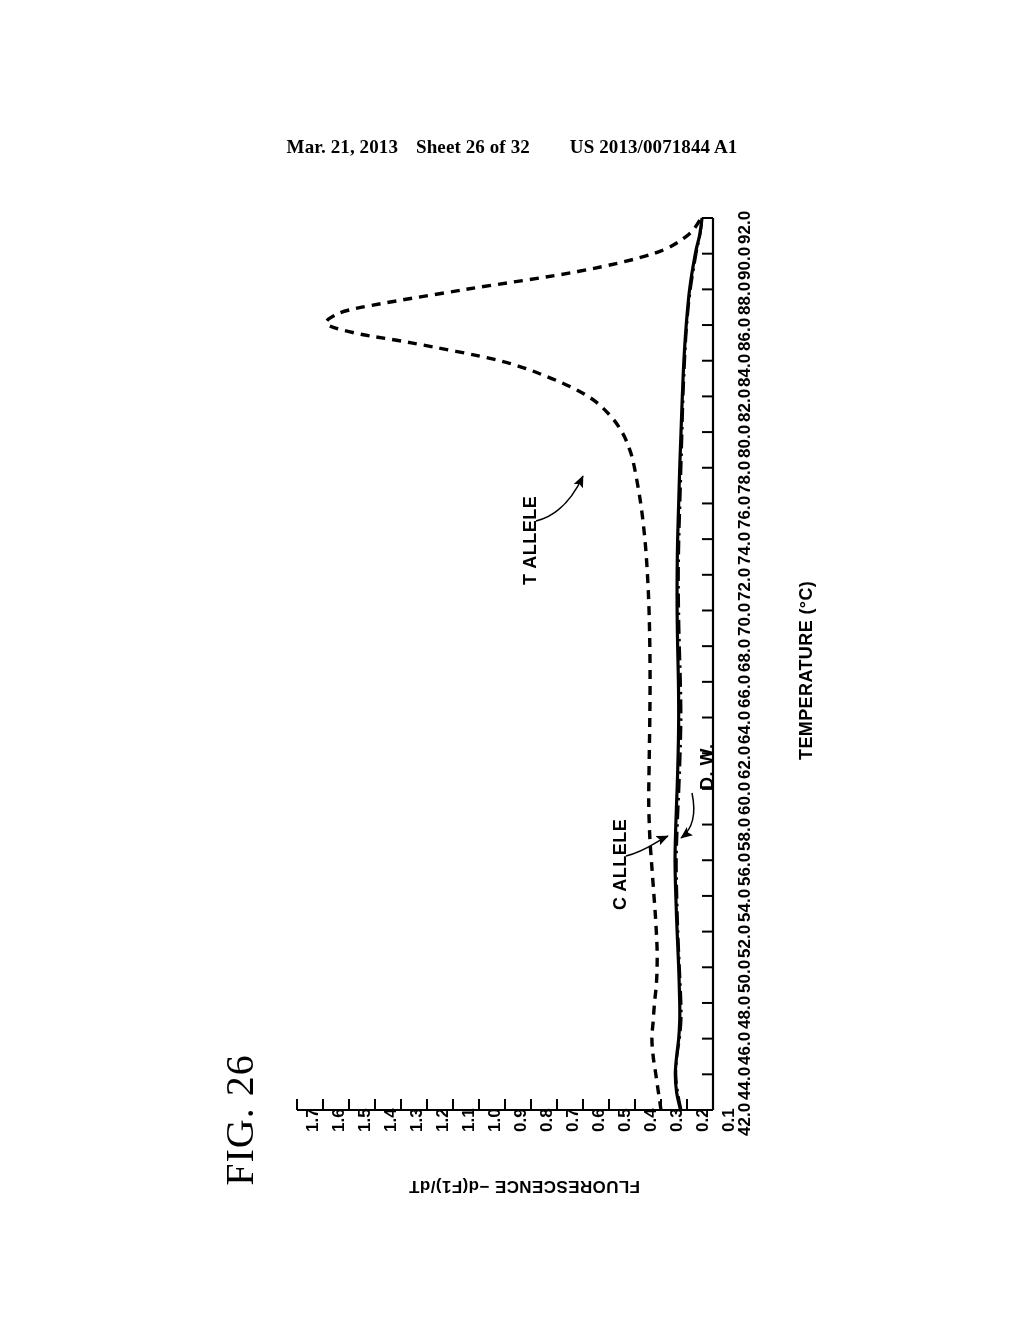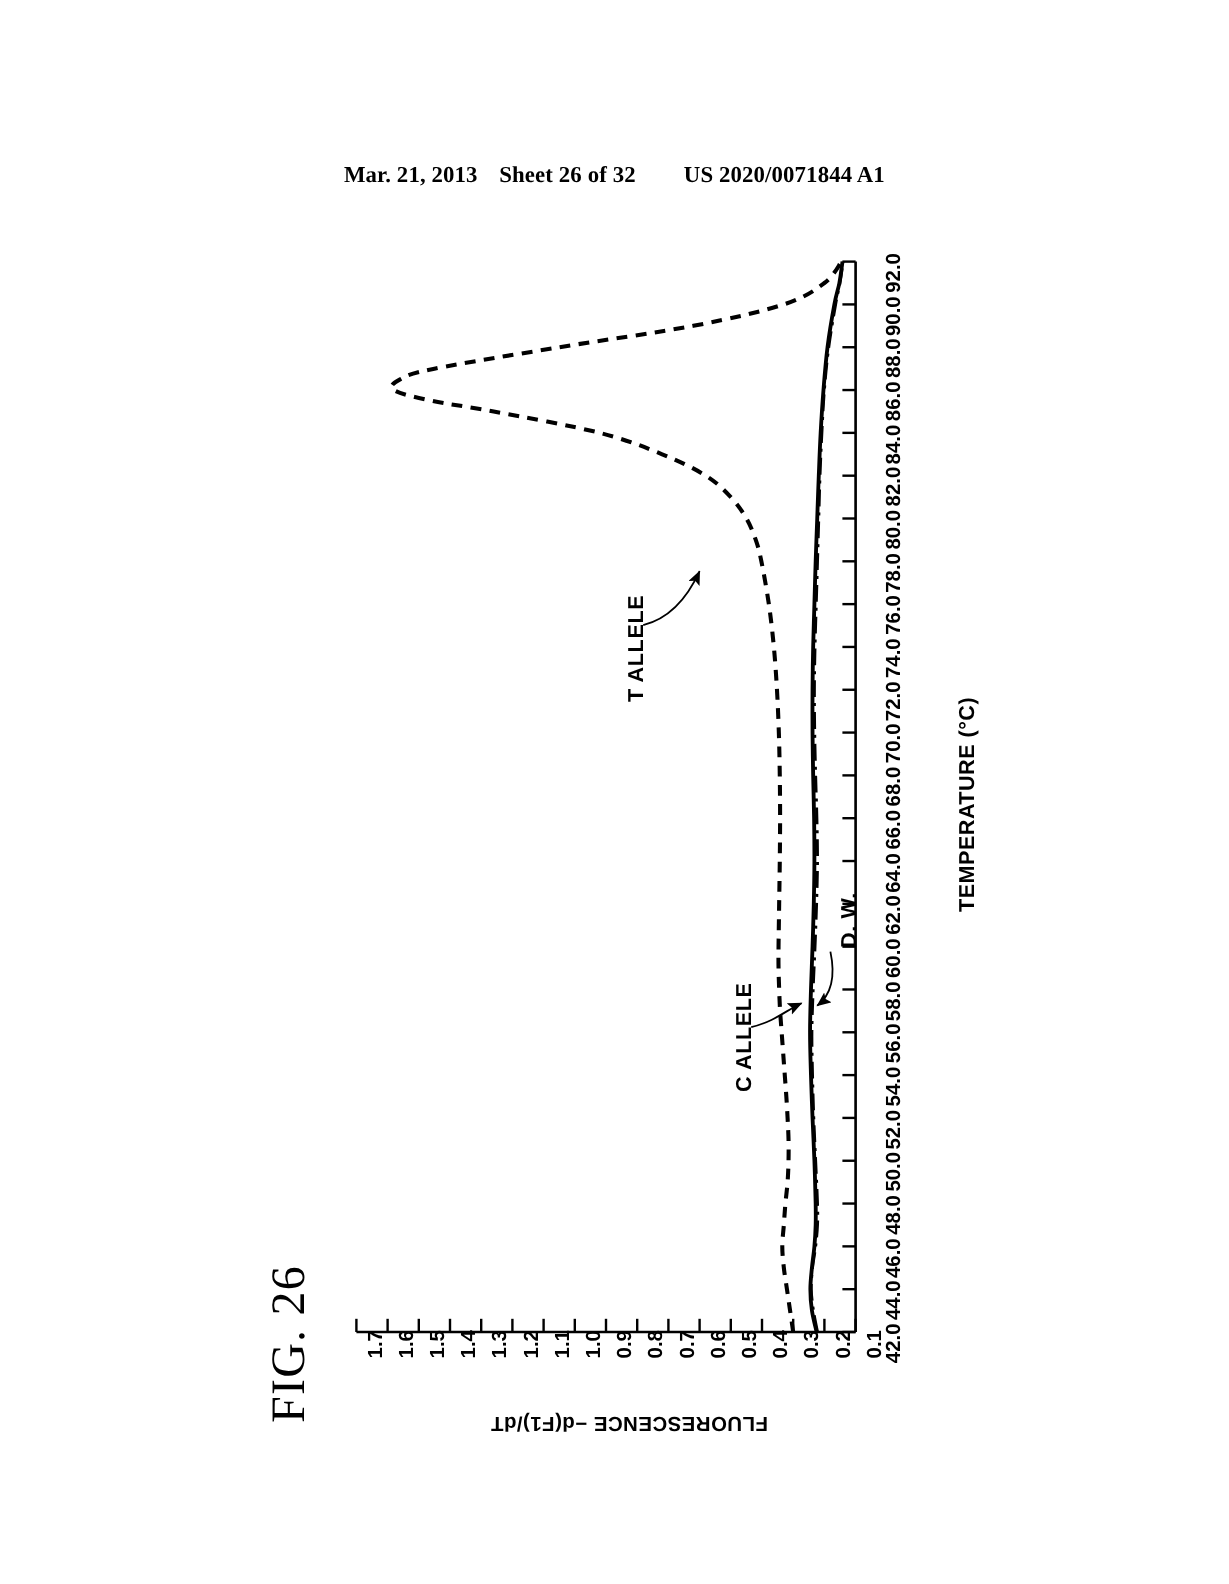--- a/index.html
+++ b/index.html
@@ -116,21 +116,21 @@
     transform: rotate(-90deg);
     transform-origin: 0 0;
   }
 </style>
 </head>
 <body>
 
 <div id="page-header">
   <span class="hdr-date">Mar. 21, 2013</span>
   <span class="hdr-sheet">Sheet 26 of 32</span>
-  <span class="hdr-num">US 2020/0071844 A1</span>
+  <span class="hdr-num">US 2013/0071844 A1</span>
 </div>
 
 <div id="fig-label">FIG. 26</div>
 
 <div id="chart-root">
 
   <svg id="chart-svg" width="1024" height="1320" viewBox="0 0 1024 1320">
 
     <g>
 

